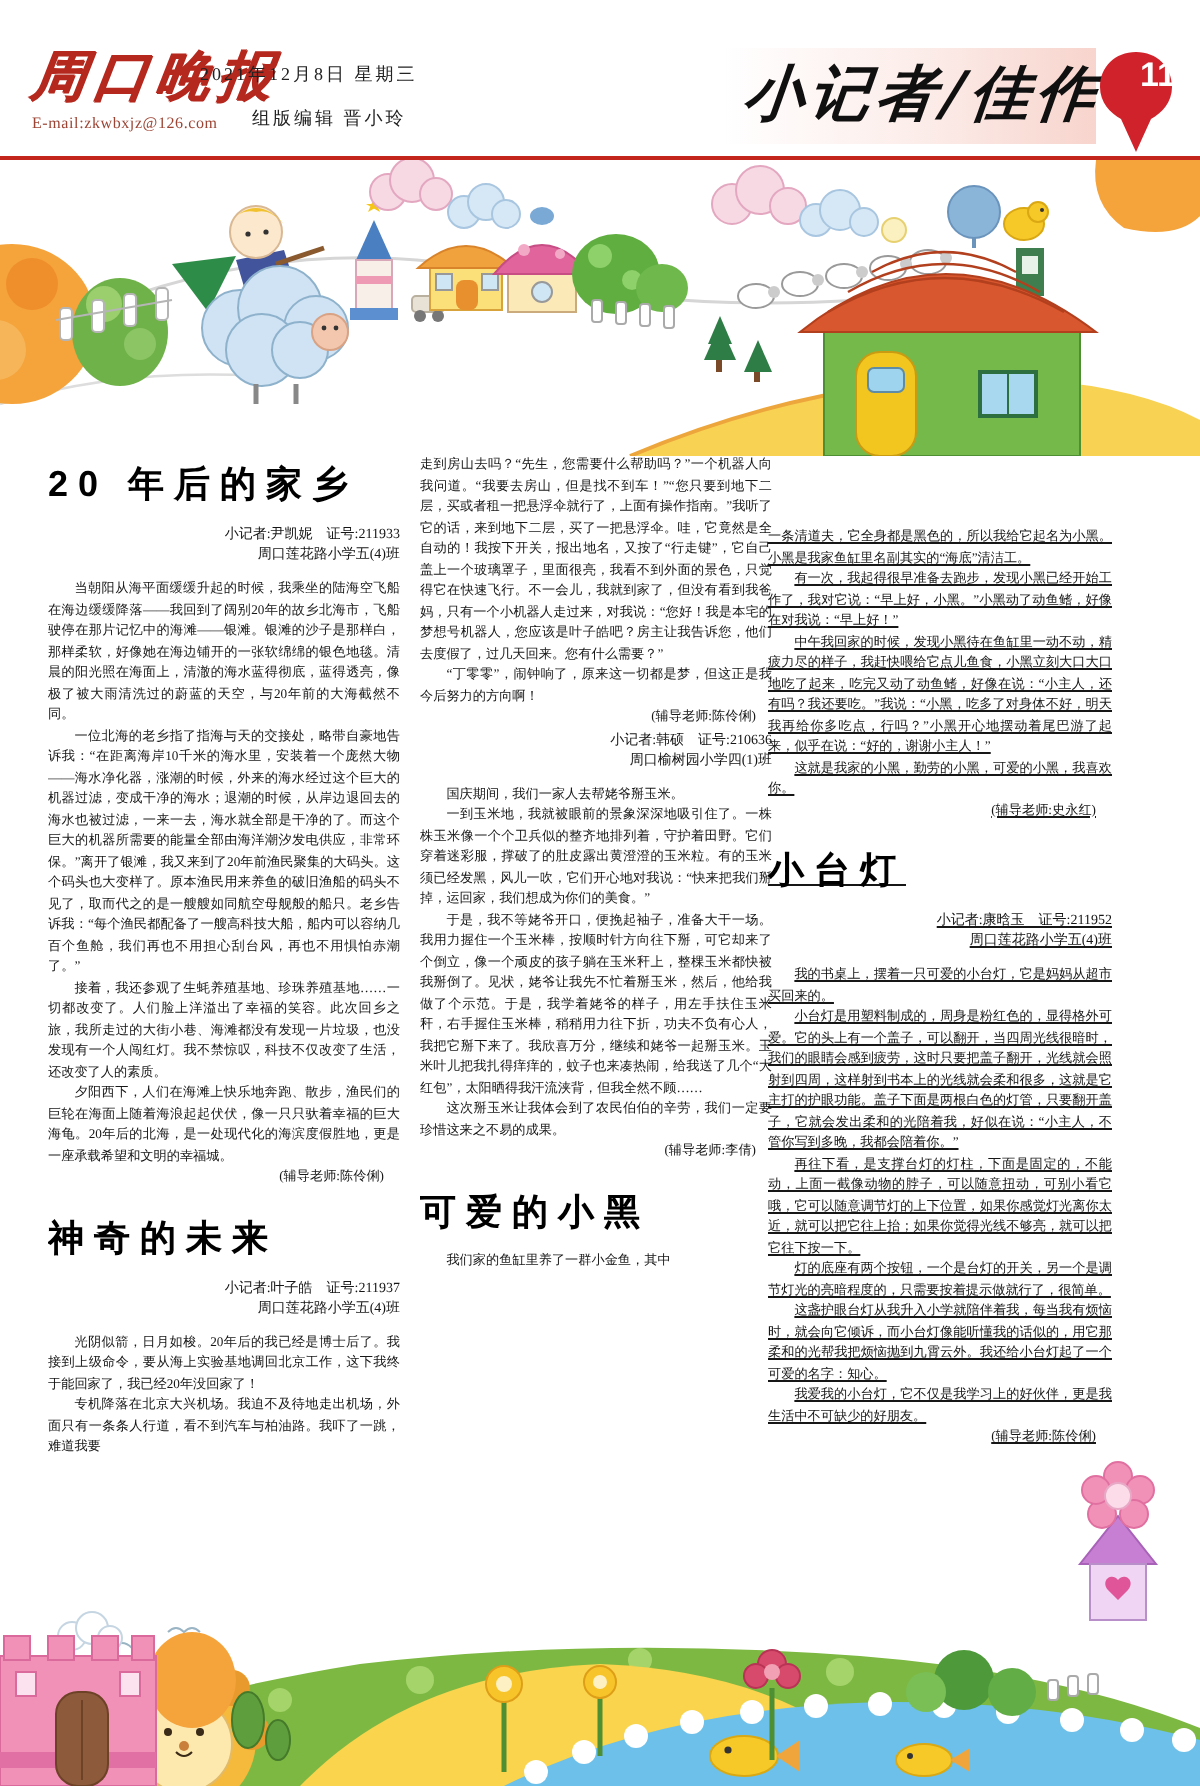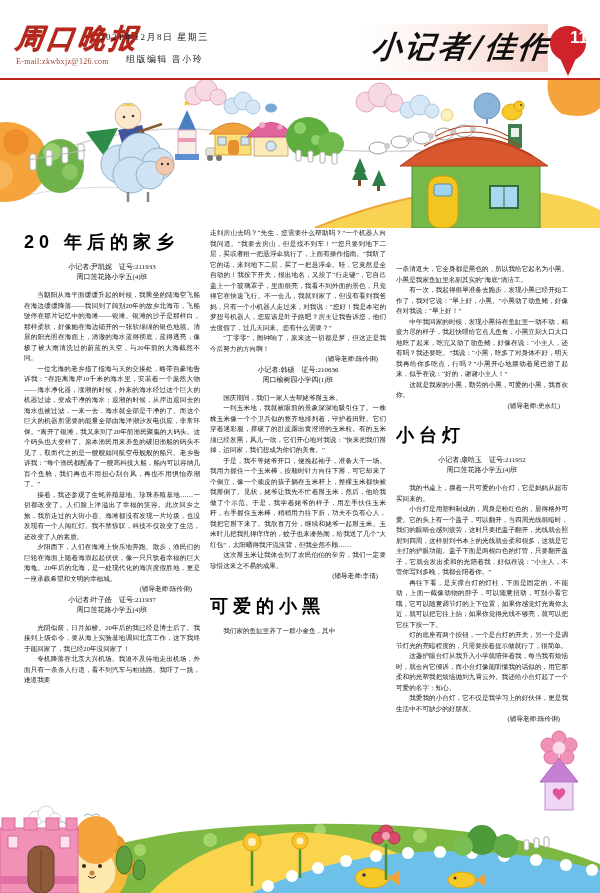--- a/index.html
+++ b/index.html
@@ -22,25 +22,25 @@
   .pin-number{position:absolute;right:12px;top:28px;width:40px;text-align:right;
               font-family:"Liberation Sans",sans-serif;font-size:17px;font-weight:bold;color:#fff;}
   
   .top-illo{position:absolute;top:80px;left:0;width:600px;height:148px;}
   .bottom-illo{position:absolute;bottom:0;left:0;width:600px;height:165px;z-index:3;}
   
   .col{position:absolute;top:228px;font-size:6.6px;line-height:10.5px;text-align:justify;
        overflow:hidden;color:#161616;}
   .col1{left:24px;width:176px;height:592px;}
   .col2{left:210px;width:176px;height:592px;}
-  .col3{left:396px;width:172px;top:264px;height:560px;}
+  .col3{left:384px;width:172px;top:264px;height:560px;text-decoration:underline;}
   .article-title{font-family:"Liberation Sans",sans-serif;font-size:18px;font-weight:700;
                  letter-spacing:5px;text-align:left;margin:13px 0 9px;color:#000;line-height:22px;}
   .col .article-title:first-child{margin-top:3px;}
-  .byline{font-size:7px;line-height:10px;text-align:center;margin:0 0 8px;color:#151515;}
+  .byline{font-size:7px;line-height:10px;text-align:right;margin:0 0 8px;color:#151515;}
   .byline span{display:block;}
   .para{margin:0;text-indent:2em;}
   .cont{text-indent:0;}
   .teacher{text-align:right;padding-right:8px;margin:0;}
 </style>
 </head>
 <body>
 
 <div class="page">
 
@@ -222,20 +222,21 @@
     <div class="byline">
       <span>小记者:尹凯妮　证号:211933</span>
       <span>周口莲花路小学五(4)班</span>
     </div>
     <p class="para">当朝阳从海平面缓缓升起的时候，我乘坐的陆海空飞船在海边缓缓降落——我回到了阔别20年的故乡北海市，飞船驶停在那片记忆中的海滩——银滩。银滩的沙子是那样白，那样柔软，好像她在海边铺开的一张软绵绵的银色地毯。清晨的阳光照在海面上，清澈的海水蓝得彻底，蓝得透亮，像极了被大雨清洗过的蔚蓝的天空，与20年前的大海截然不同。</p>
     <p class="para">一位北海的老乡指了指海与天的交接处，略带自豪地告诉我：“在距离海岸10千米的海水里，安装着一个庞然大物——海水净化器，涨潮的时候，外来的海水经过这个巨大的机器过滤，变成干净的海水；退潮的时候，从岸边退回去的海水也被过滤，一来一去，海水就全部是干净的了。而这个巨大的机器所需要的能量全部由海洋潮汐发电供应，非常环保。”离开了银滩，我又来到了20年前渔民聚集的大码头。这个码头也大变样了。原本渔民用来养鱼的破旧渔船的码头不见了，取而代之的是一艘艘如同航空母舰般的船只。老乡告诉我：“每个渔民都配备了一艘高科技大船，船内可以容纳几百个鱼舱，我们再也不用担心刮台风，再也不用惧怕赤潮了。”</p>
     <p class="para">接着，我还参观了生蚝养殖基地、珍珠养殖基地……一切都改变了。人们脸上洋溢出了幸福的笑容。此次回乡之旅，我所走过的大街小巷、海滩都没有发现一片垃圾，也没发现有一个人闯红灯。我不禁惊叹，科技不仅改变了生活，还改变了人的素质。</p>
     <p class="para">夕阳西下，人们在海滩上快乐地奔跑、散步，渔民们的巨轮在海面上随着海浪起起伏伏，像一只只驮着幸福的巨大海龟。20年后的北海，是一处现代化的海滨度假胜地，更是一座承载希望和文明的幸福城。</p>
     <p class="para teacher">(辅导老师:陈伶俐)</p>
 
+    <h2 class="article-title">神奇的未来</h2>
     <div class="byline">
       <span>小记者:叶子皓　证号:211937</span>
       <span>周口莲花路小学五(4)班</span>
     </div>
     <p class="para">光阴似箭，日月如梭。20年后的我已经是博士后了。我接到上级命令，要从海上实验基地调回北京工作，这下我终于能回家了，我已经20年没回家了！</p>
     <p class="para">专机降落在北京大兴机场。我迫不及待地走出机场，外面只有一条条人行道，看不到汽车与柏油路。我吓了一跳，难道我要</p>
   </div>
 
   <div class="col col2">
     <p class="para cont">走到房山去吗？“先生，您需要什么帮助吗？”一个机器人向我问道。“我要去房山，但是找不到车！”“您只要到地下二层，买或者租一把悬浮伞就行了，上面有操作指南。”我听了它的话，来到地下二层，买了一把悬浮伞。哇，它竟然是全自动的！我按下开关，报出地名，又按了“行走键”，它自己盖上一个玻璃罩子，里面很亮，我看不到外面的景色，只觉得它在快速飞行。不一会儿，我就到家了，但没有看到我爸妈，只有一个小机器人走过来，对我说：“您好！我是本宅的梦想号机器人，您应该是叶子皓吧？房主让我告诉您，他们去度假了，过几天回来。您有什么需要？”</p>

